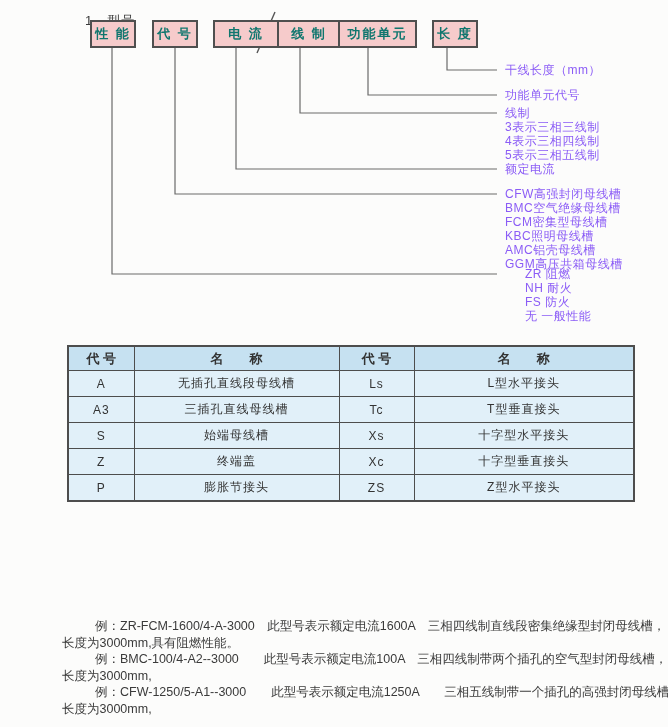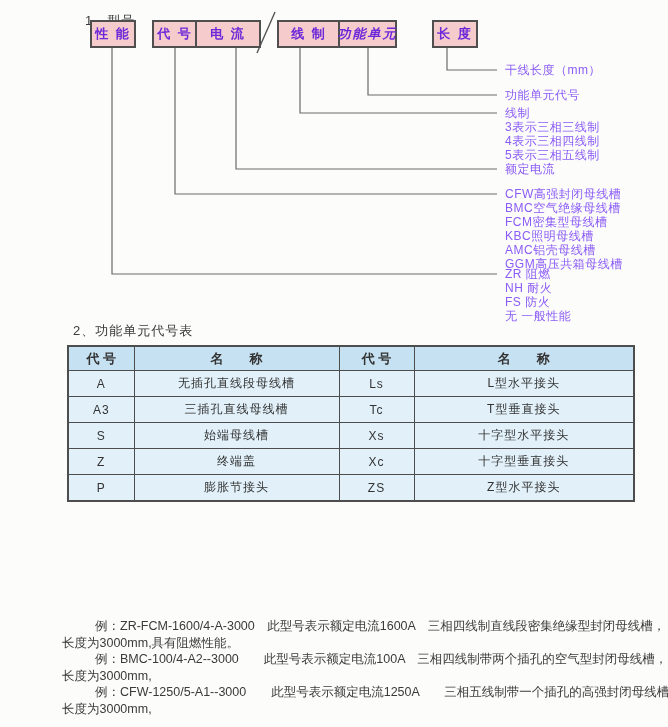--- a/index.html
+++ b/index.html
@@ -22,21 +22,21 @@
   #heading2{left:73px;top:322px;}
   .mbox{
     position:absolute;
     top:20px;height:28px;
     background:#f6cbcb;
     border:2px solid #4f4f4f;
     box-sizing:border-box;
     display:flex;align-items:center;justify-content:center;
     font-size:13px;font-weight:bold;
     letter-spacing:2px;
-    color:#6d28d9;
+    color:#0f766e;
     white-space:nowrap;
   }
   #connector-svg{
     position:absolute;left:0;top:0;
     pointer-events:none;
   }
   .callout{
     position:absolute;left:505px;
     font-size:12px;line-height:14px;
     color:#8b5cf6;
@@ -92,23 +92,23 @@
       <polyline points="300,48 300,113 497,113" fill="none" stroke="#6a6a6a" stroke-width="1.2"></polyline>
       <polyline points="236,48 236,169 497,169" fill="none" stroke="#6a6a6a" stroke-width="1.2"></polyline>
       <polyline points="175,48 175,194 497,194" fill="none" stroke="#6a6a6a" stroke-width="1.2"></polyline>
       <polyline points="112,48 112,274 497,274" fill="none" stroke="#6a6a6a" stroke-width="1.2"></polyline>
       <line x1="275" y1="12" x2="257" y2="53" stroke="#555" stroke-width="1.4"></line>
     </svg>
 
   <div id="boxes">
       <div class="mbox" style="left: 90px; width: 46px;">性 能</div>
       <div class="mbox" style="left: 152px; width: 46px;">代 号</div>
-      <div class="mbox" style="left: 195px; width: 66px;">电 流</div>
+      <div class="mbox" style="left: 213px; width: 66px;">电 流</div>
       <div class="mbox" style="left: 277px; width: 64px;">线 制</div>
-      <div class="mbox" style="left: 338px; width: 59px; font-style: italic;">功能单元</div>
+      <div class="mbox" style="left: 338px; width: 79px;">功能单元</div>
       <div class="mbox" style="left: 424px; width: 46px; margin-left: 8px;">长 度</div>
     </div>
   <div id="callouts">
       <div class="callout" style="top: 63px;">
         <span class="callout-line">干线长度（mm）</span>
       </div>
       <div class="callout" style="top: 88px;">
         <span class="callout-line">功能单元代号</span>
       </div>
       <div class="callout" style="top: 106px;">
@@ -121,29 +121,28 @@
         <span class="callout-line">额定电流</span>
       </div>
       <div class="callout" style="top: 187px;">
         <span class="callout-line">CFW高强封闭母线槽</span>
         <span class="callout-line">BMC空气绝缘母线槽</span>
         <span class="callout-line">FCM密集型母线槽</span>
         <span class="callout-line">KBC照明母线槽</span>
         <span class="callout-line">AMC铝壳母线槽</span>
         <span class="callout-line">GGM高压共箱母线槽</span>
       </div>
-      <div class="callout" style="top: 267px;">
+      <div class="callout" style="top: 267px; margin-left: 20px;">
         <span class="callout-line">ZR 阻燃</span>
         <span class="callout-line">NH 耐火</span>
         <span class="callout-line">FS 防火</span>
         <span class="callout-line">无 一般性能</span>
       </div>
     </div>
 
-  <div id="heading2" class="heading">2、功能单元代号表</div>
 
   <table id="unit-table">
     <colgroup>
       <col style="width:66px">
         <col style="width:205px">
         <col style="width:75px">
         <col style="width:220px">
     </colgroup>
     <thead>
         <tr id="table-head-row">

